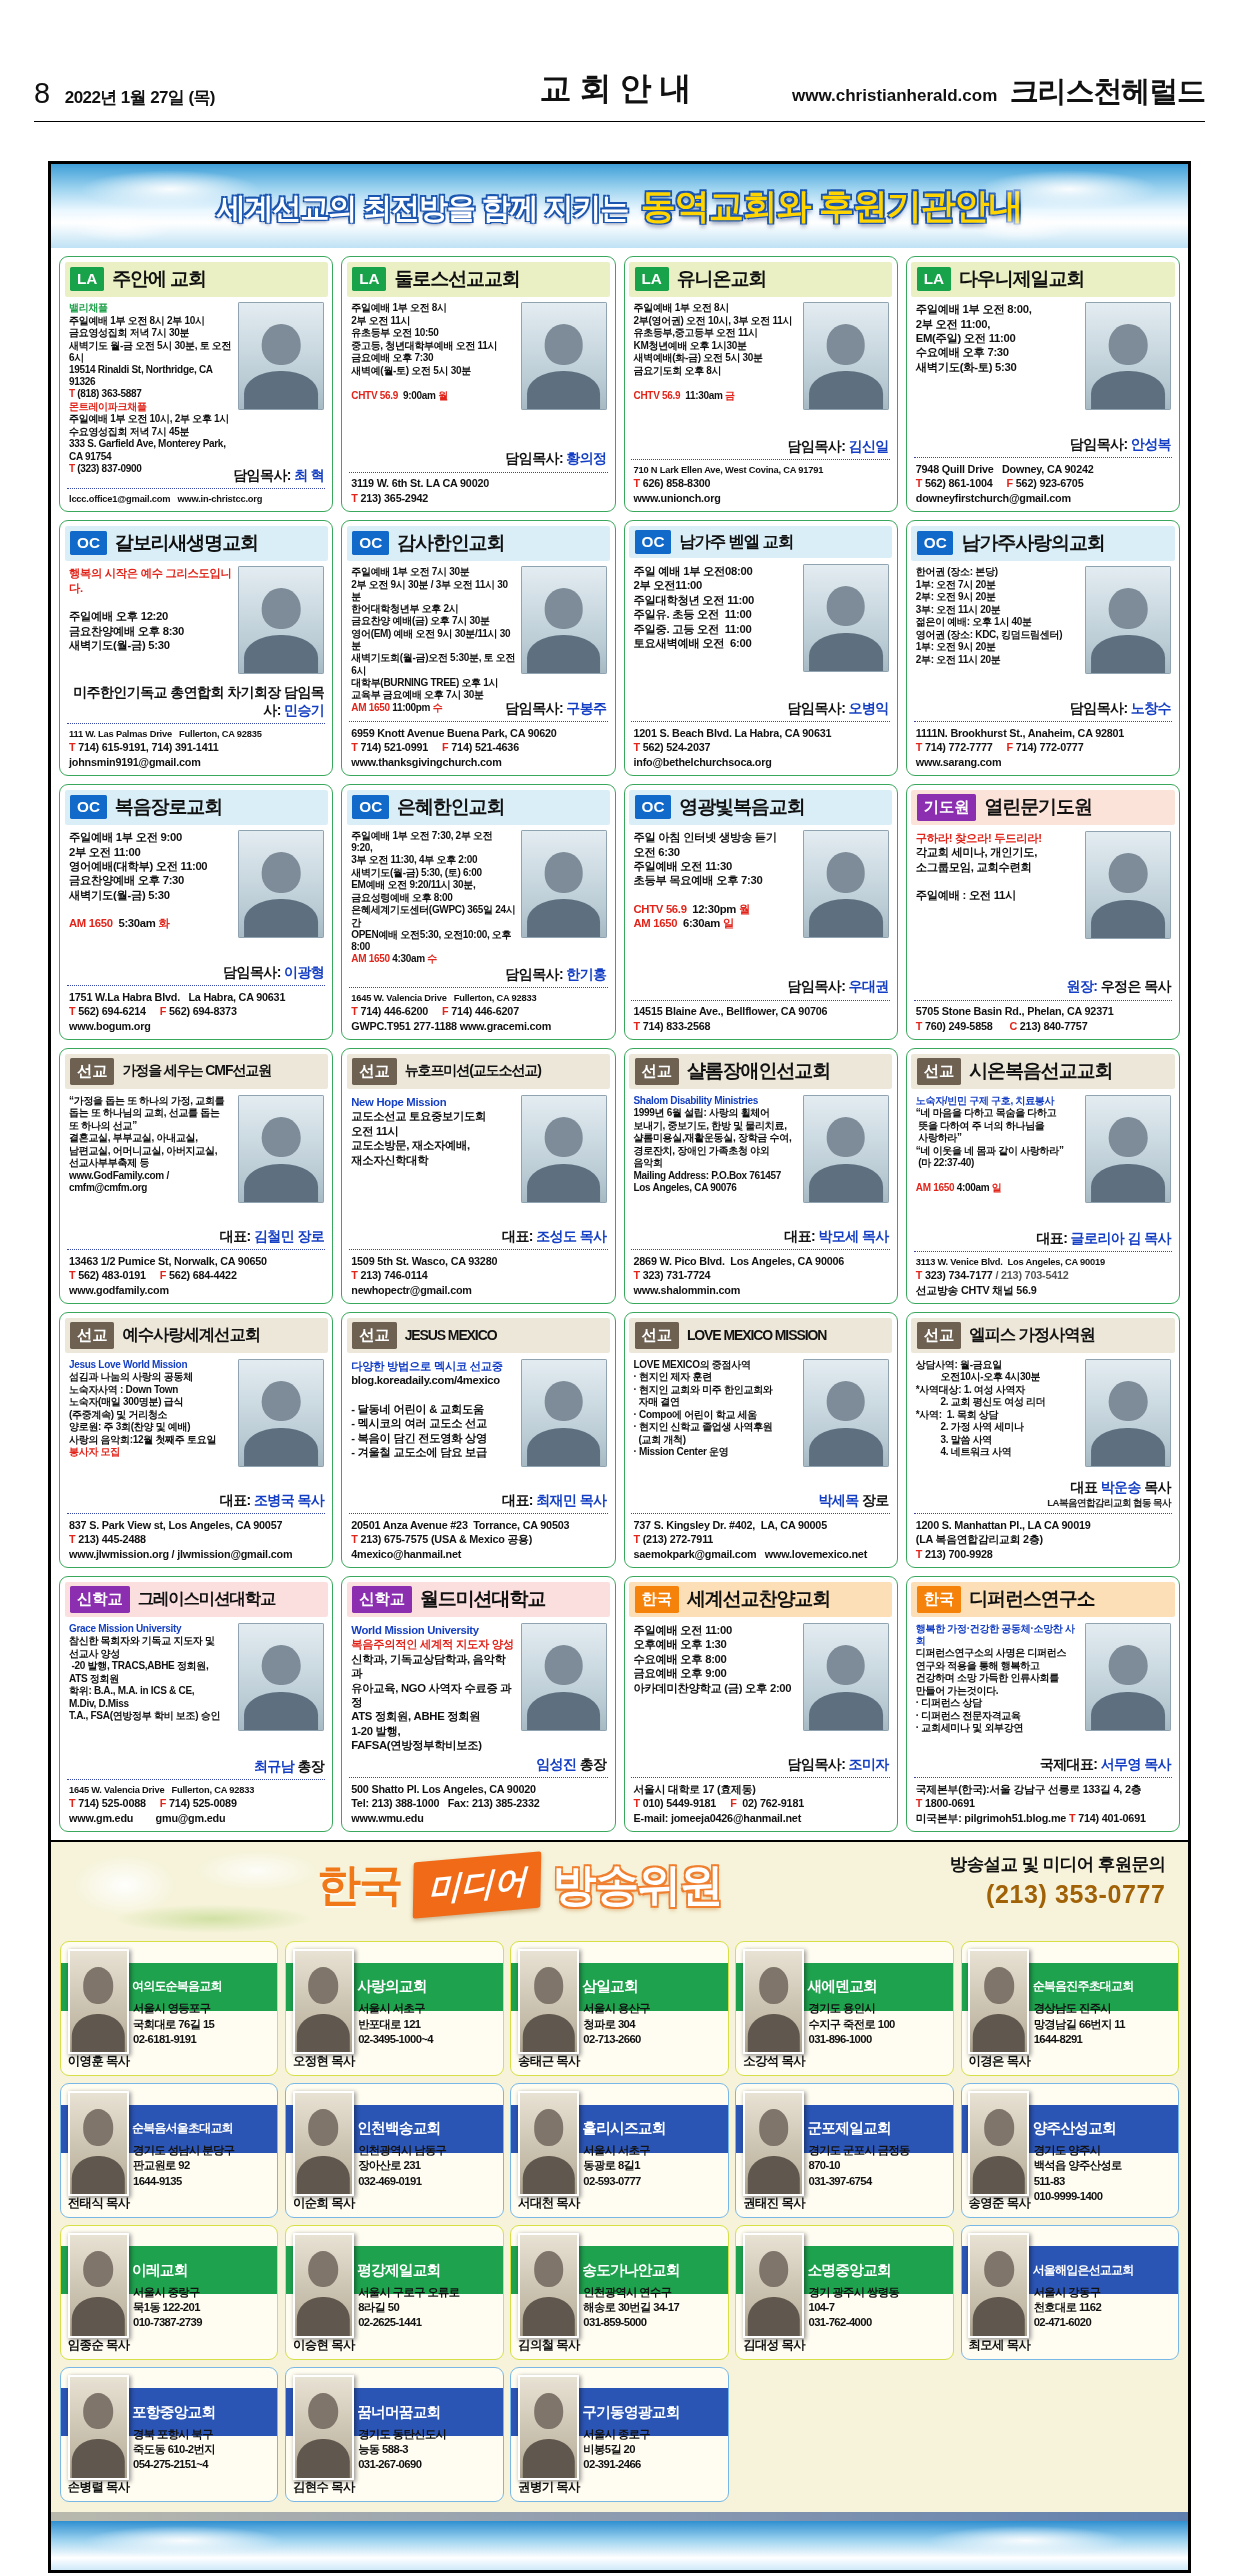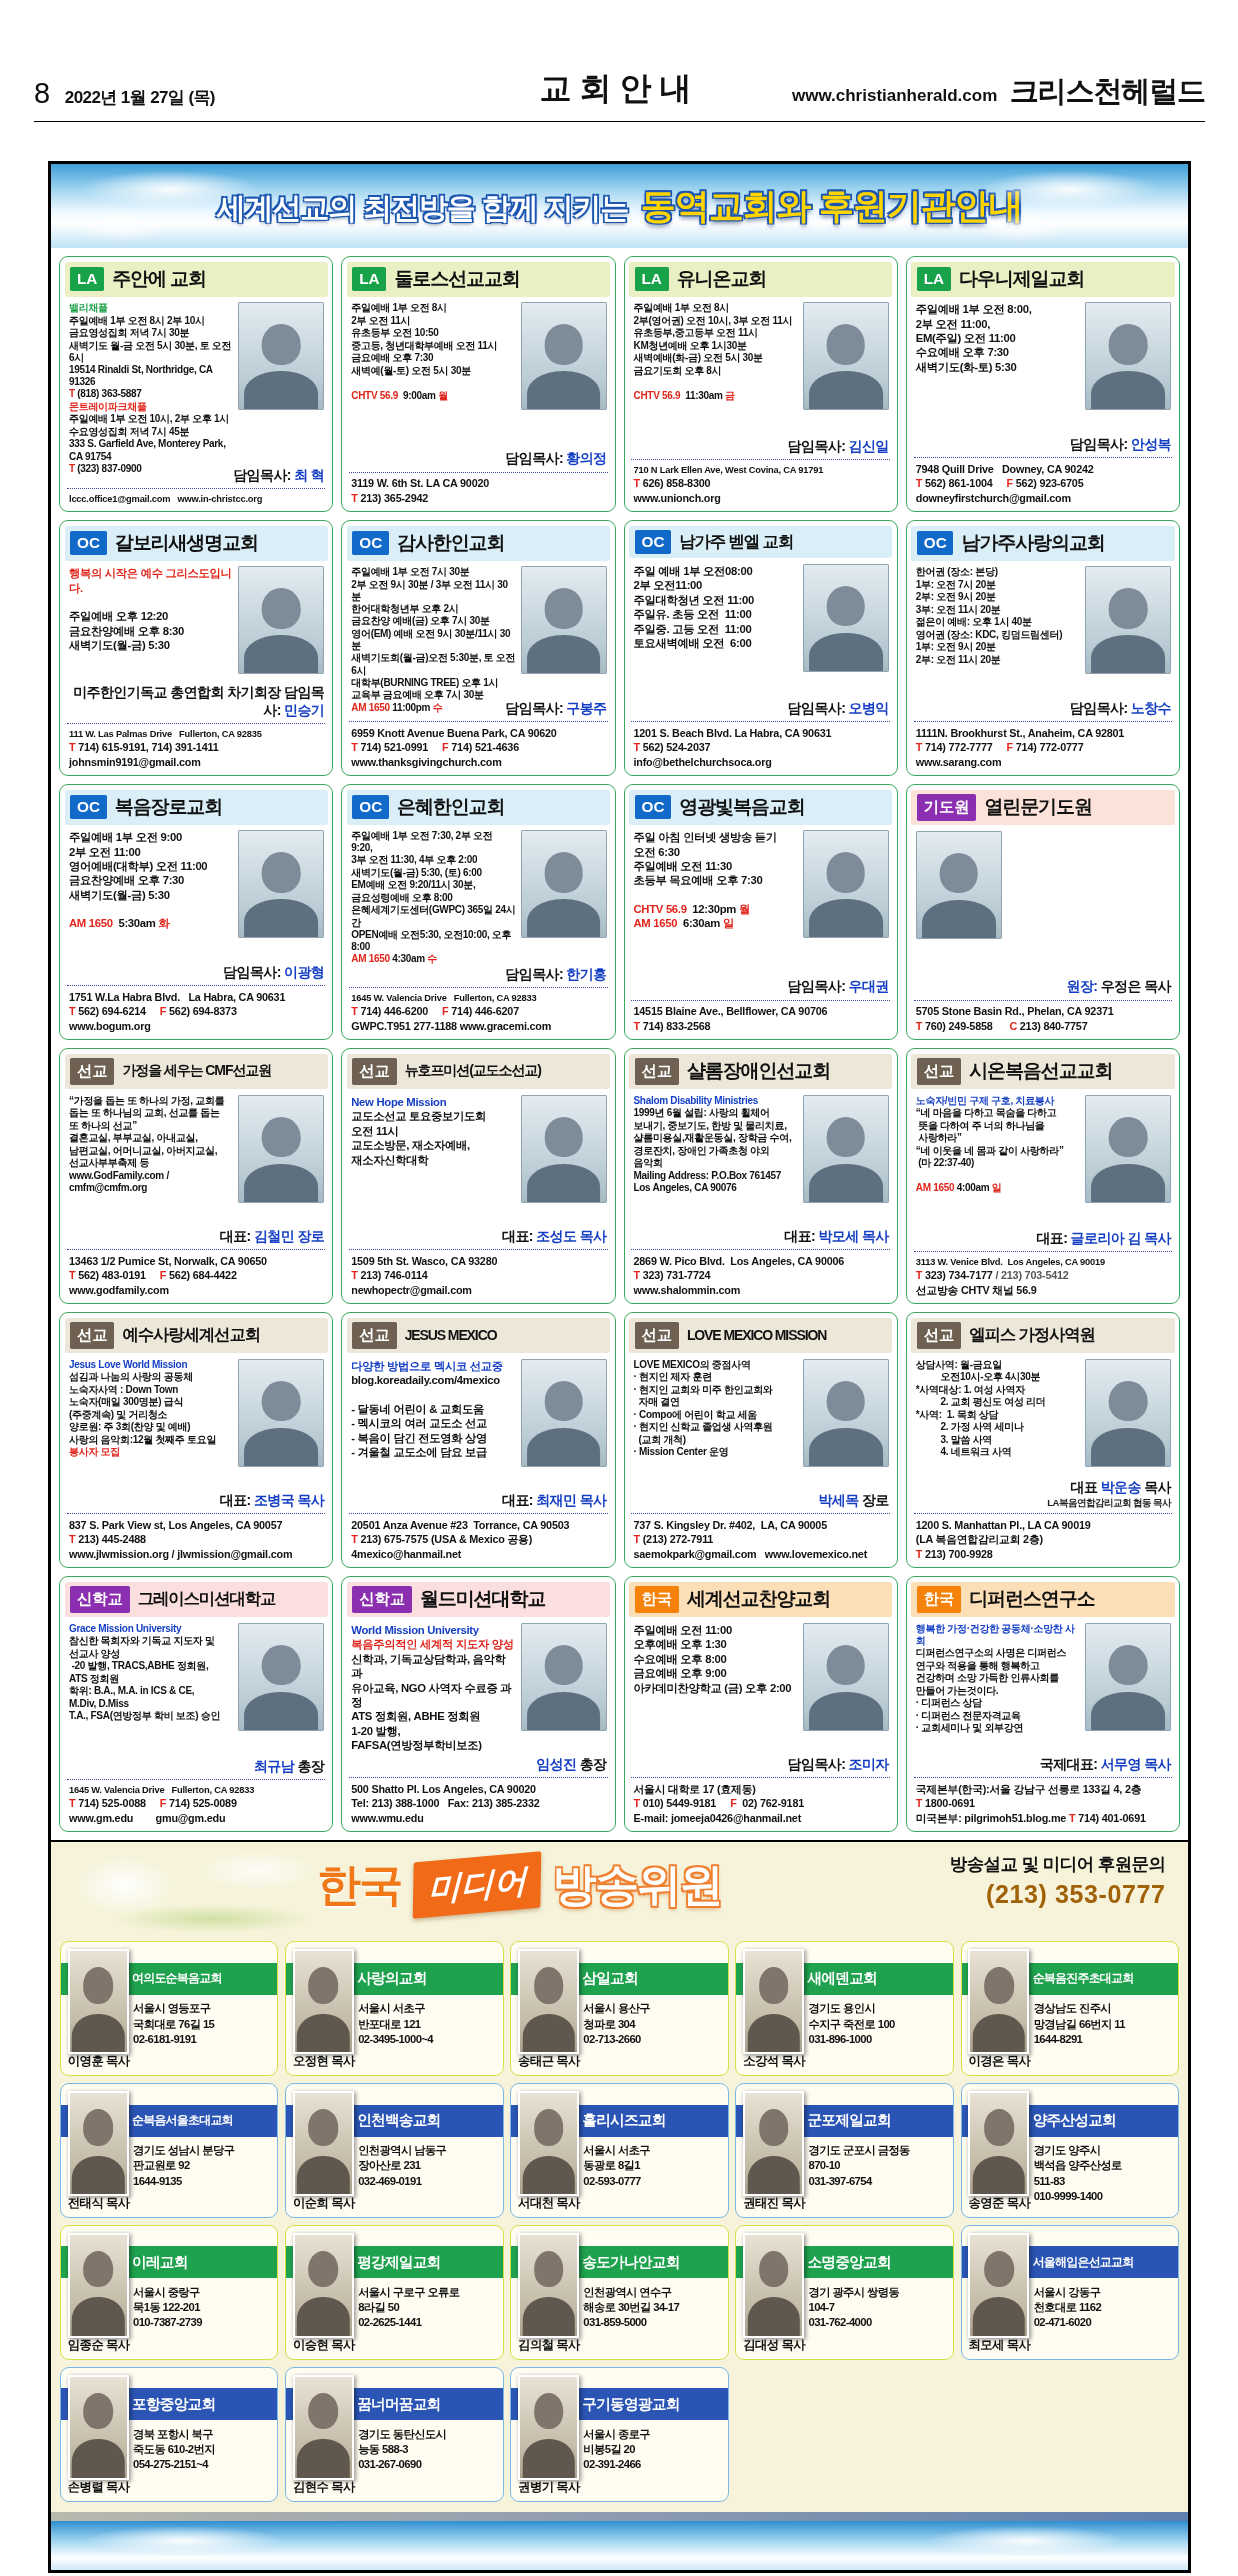--- a/index.html
+++ b/index.html
@@ -78,21 +78,21 @@
   #media-title .suffix{font-size:44px;font-weight:900;color:#fff;letter-spacing:-1.7px;
     text-shadow:-1.7px -1.7px 0 #f08030,1.7px -1.7px 0 #f08030,-1.7px 1.7px 0 #f08030,1.7px 1.7px 0 #f08030,0 3.4px 4.5px rgba(180,90,0,.45);}
   #media-contact{position:absolute;right:22.6px;top:10.2px;text-align:right;}
   #media-contact .lbl{font-size:17.5px;font-weight:700;color:#111;letter-spacing:-0.6px;}
   #media-contact .phone{font-size:25px;font-weight:900;color:#a16207;letter-spacing:0.6px;margin-top:3.4px;}
 
   #member-grid{flex:1 1 auto;display:grid;grid-template-columns:repeat(5,1fr);grid-auto-rows:135px;gap:6.8px;
     padding:3.4px 9px 5.7px 9px;box-sizing:border-box;}
   .mcard{position:relative;background:#fffdf2;border-radius:9px;box-sizing:border-box;overflow:hidden;
     border:1.7px solid var(--mborder,#d6df45);}
-  .mband{position:absolute;left:0;right:0;top:20.4px;height:32px;background:var(--mhead,#1fa24e);
+  .mband{position:absolute;left:0;right:0;top:20.4px;height:48px;background:var(--mhead,#1fa24e);
     display:flex;align-items:center;}
   .mband .mname{margin-left:71px;color:#fff;font-size:14.7px;font-weight:900;letter-spacing:-0.8px;white-space:nowrap;}
   .mband .mname.t-long{font-size:12px;}
   .mphoto{position:absolute;left:6.8px;top:6.8px;width:57px;height:101px;border:2.3px solid #fff;
     box-shadow:1.1px 1.7px 4px rgba(0,0,0,.4);border-radius:1.1px;overflow:hidden;
     background:linear-gradient(180deg,#e8e2d4 0%,#c4bba8 70%,#a9a08d 100%);}
   .mphoto::before{content:"";position:absolute;left:50%;top:16%;width:52%;height:36%;transform:translateX(-50%);
     background:#80756a;border-radius:50% 50% 46% 46%;}
   .mphoto::after{content:"";position:absolute;left:50%;bottom:-8%;width:92%;height:46%;transform:translateX(-50%);
     background:#60584e;border-radius:48% 48% 0 0;}
@@ -410,20 +410,27 @@
             <div class="fline"><span class="c-k">14515 Blaine Ave., Bellflower, CA 90706</span></div>
             <div class="fline"><span class="c-r">T </span><span class="c-k">714) 833-2568</span></div>
           </div>
         </article>
         <article class="card" style="--head: #fbe3da; --tag: #8b2fb0;">
           <div class="chead">
             <span class="ctag" style="color: rgb(255, 255, 255);">기도원</span>
             <h2 class="ctitle">열린문기도원</h2>
           </div>
           <div class="cbody">
+            <div class="clines">
+              <div class="line"><span class="c-r">구하라! 찾으라! 두드리라!</span></div>
+              <div class="line"><span class="c-k">각교회 세미나, 개인기도,</span></div>
+              <div class="line"><span class="c-k">소그룹모임, 교회수련회</span></div>
+              <div class="line"><span class="c-k"></span></div>
+              <div class="line"><span class="c-k">주일예배 : 오전 11시</span></div>
+            </div>
             <div class="cphoto"></div>
           </div>
           <div class="cpastor"><span class="c-b">원장: </span><span class="c-k">우정은 목사</span></div>
           <div class="csep"></div>
           <div class="cfooter">
             <div class="fline"><span class="c-k">5705 Stone Basin Rd., Phelan, CA 92371</span></div>
             <div class="fline"><span class="c-r">T </span><span class="c-k">760) 249-5858      </span><span class="c-r">C </span><span class="c-k">213) 840-7757</span></div>
           </div>
         </article>
         <article class="card dense" style="--head: #ece7d9; --tag: #6e6152;">

